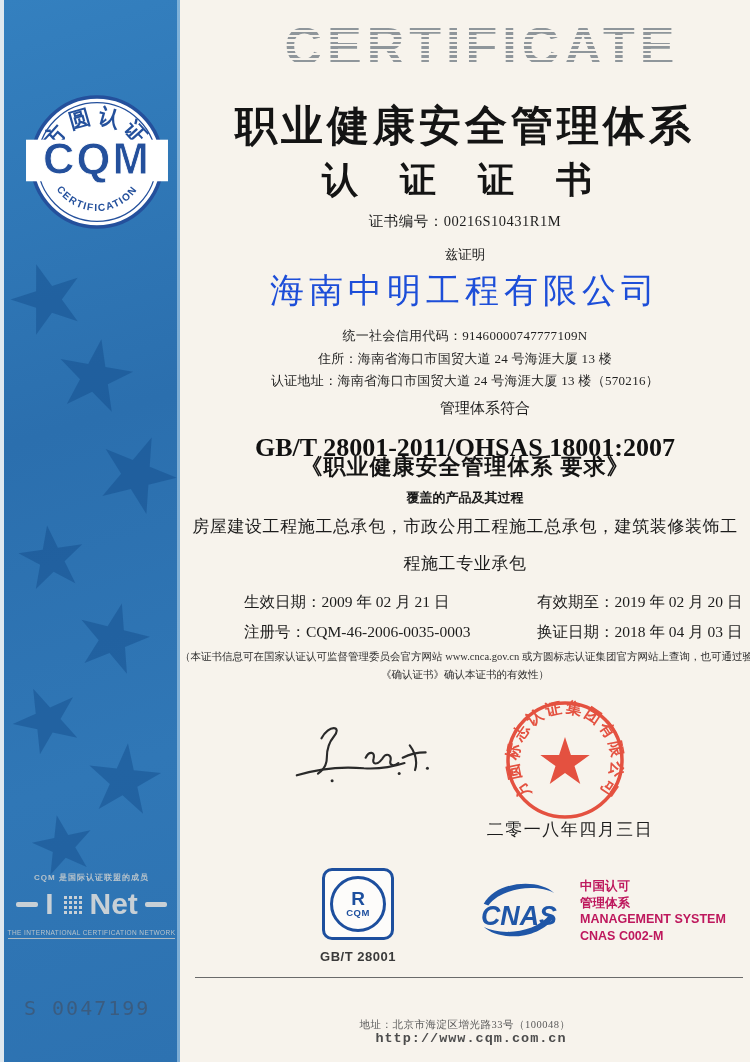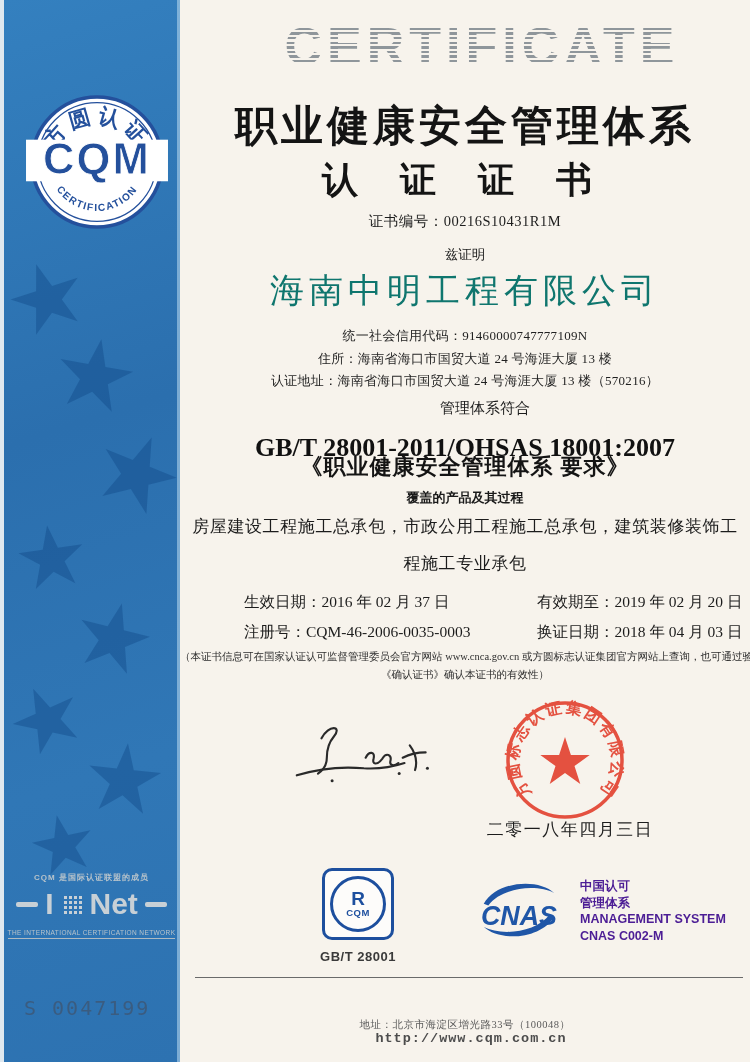--- a/index.html
+++ b/index.html
@@ -35,21 +35,21 @@
   .wm-text{font-family:"Liberation Sans",sans-serif;font-weight:700;font-size:52px;
            letter-spacing:5px;color:#8f969b;padding-left:34px;}
   .wm-stripes{position:absolute;inset:-2px 0;background:repeating-linear-gradient(
               to bottom,rgba(247,243,236,0) 0 2.4px,#f7f3ec 2.4px 4.6px);}
   .title{top:98px;font-family:"Liberation Sans",sans-serif;font-weight:700;font-size:42px;
          letter-spacing:4px;color:#141414;margin:0;}
   .subtitle{top:156px;font-family:"Liberation Sans",sans-serif;font-weight:700;font-size:36px;
             letter-spacing:16px;color:#141414;margin:0;}
   .certno{top:212px;font-size:14.5px;letter-spacing:.5px;color:#1d1d1d;}
   .certify{top:246px;font-size:13.5px;color:#1d1d1d;}
-  .company{top:268px;font-size:34px;letter-spacing:5px;color:#0f766e;font-weight:500;}
+  .company{top:268px;font-size:34px;letter-spacing:5px;color:#1d4ed8;font-weight:500;}
   .info1{top:327px;} .info2{top:350px;} .info3{top:372px;}
   .infoline{font-size:13px;color:#1f1f1f;letter-spacing:.3px;}
   .conform{top:399px;font-size:15px;color:#1d1d1d;padding-left:20px;}
   .standard{top:419px;font-size:26px;font-weight:700;color:#111;margin-top:14px;}
   .standard-name{top:452px;font-family:"Liberation Sans",sans-serif;font-weight:700;
                  font-size:22px;letter-spacing:1px;color:#141414;}
   .scope-label{top:489px;font-family:"Liberation Sans",sans-serif;font-weight:700;
                font-size:13px;color:#1a1a1a;}
   .scope1{top:515px;} .scope2{top:552px;}
   .scopeline{font-size:17px;letter-spacing:.6px;color:#1c1c1c;}
@@ -68,21 +68,21 @@
   .rcqm-circle{width:50px;height:50px;border:3px solid #1d4f9e;border-radius:50%;
                display:flex;flex-direction:column;align-items:center;justify-content:center;
                font-family:"Liberation Sans",sans-serif;color:#1d4f9e;}
   .rcqm-r{font-size:19px;font-weight:700;line-height:17px;}
   .rcqm-cqm{font-size:9.5px;font-weight:700;letter-spacing:.5px;}
   .rcqm-std{margin-top:9px;font-family:"Liberation Sans",sans-serif;font-weight:700;
             font-size:13px;color:#3a3a3a;letter-spacing:.5px;}
   .cnas-logo{position:absolute;left:293px;top:876px;width:92px;height:68px;}
   .cnas-text{position:absolute;left:400px;top:878px;text-align:left;
              font-family:"Liberation Sans",sans-serif;font-weight:700;font-size:12.5px;
-             line-height:16.5px;color:#4c1d95;white-space:nowrap;}
+             line-height:16.5px;color:#be185d;white-space:nowrap;}
   
   .footer-rule{position:absolute;left:15px;top:977px;width:548px;border-top:1.5px solid #6a6a6a;}
   .footer-org{top:982px;font-weight:700;font-size:27px;letter-spacing:9px;color:#3a3a3a;}
   .footer-addr{top:1018px;font-size:10.5px;color:#5a5a5a;letter-spacing:.5px;}
   .footer-url{top:1031px;font-family:Liberation Mono, monospace;font-weight:700;
               font-size:13.5px;letter-spacing:1px;color:#4c4c4c;padding-left:6px;}
 </style>
 </head>
 <body>
 
@@ -153,21 +153,21 @@
 
     <div class="abs conform">管理体系符合</div>
     <div class="abs standard">GB/T 28001-2011/OHSAS 18001:2007</div>
     <div class="abs standard-name">《职业健康安全管理体系  要求》</div>
 
     <div class="abs scope-label">覆盖的产品及其过程</div>
     <div class="abs scope1 scopeline">房屋建设工程施工总承包，市政公用工程施工总承包，建筑装修装饰工</div>
     <div class="abs scope2 scopeline">程施工专业承包</div>
 
     <div class="dcell d-eff">
-      <span>生效日期：</span><span>2016 年 02 月 37 日</span>
+      <span>生效日期：</span><span>2009 年 02 月 21 日</span>
     </div>
     <div class="dcell d-valid">
       <span>有效期至：</span><span>2019 年 02 月 20 日</span>
     </div>
     <div class="dcell d-reg">
       <span>注册号：</span><span>CQM-46-2006-0035-0003</span>
     </div>
     <div class="dcell d-renew">
       <span>换证日期：</span><span>2018 年 04 月 03 日</span>
     </div>

